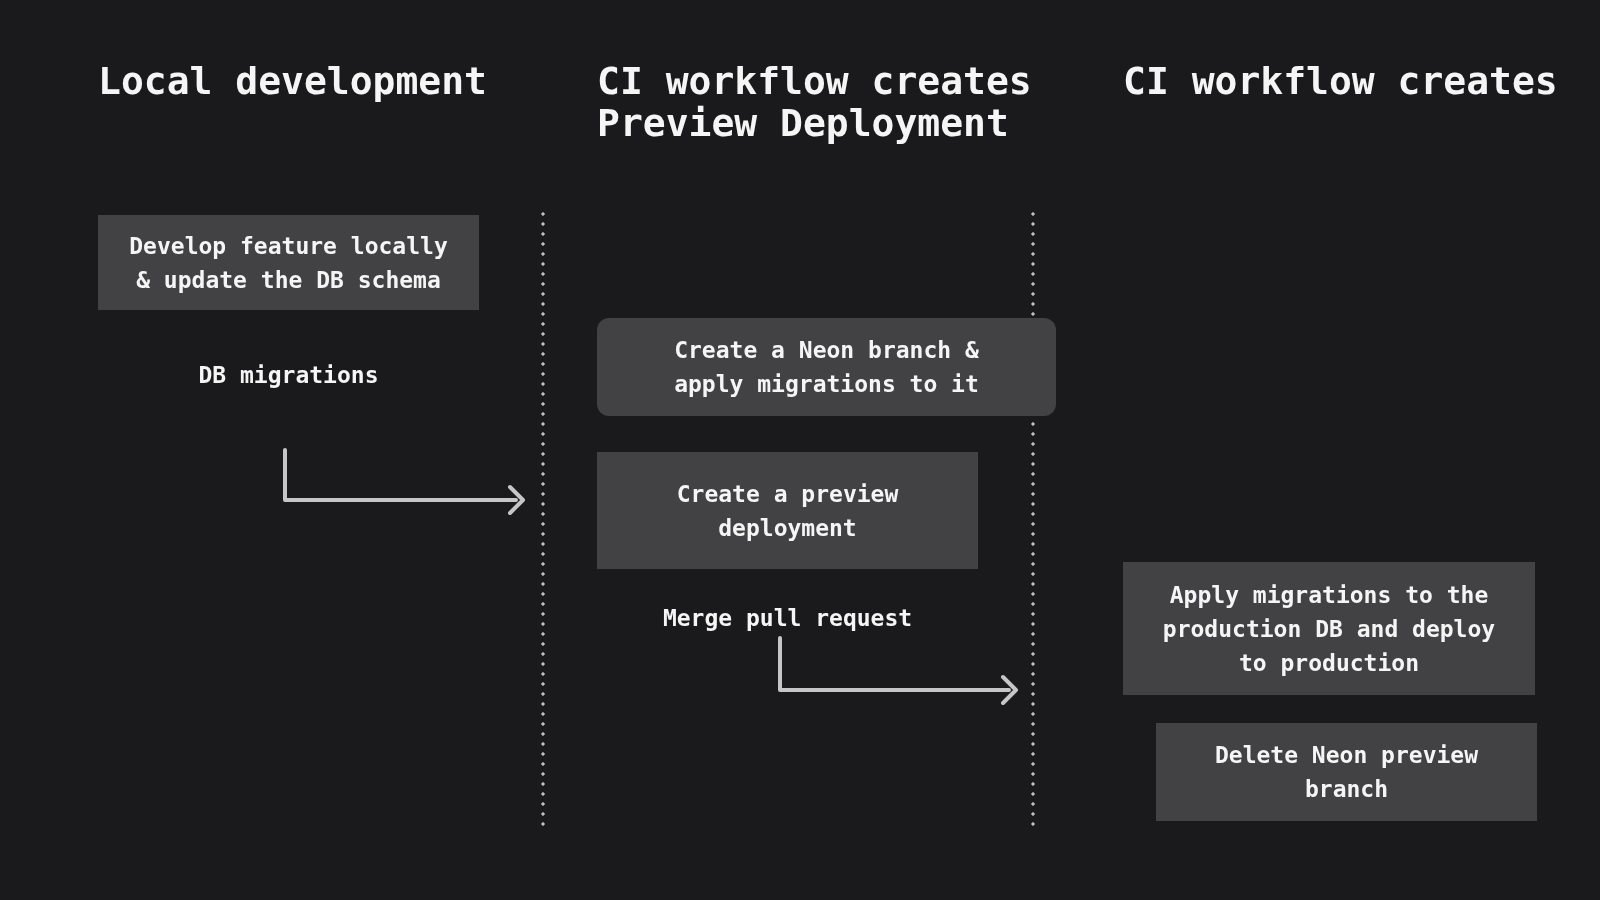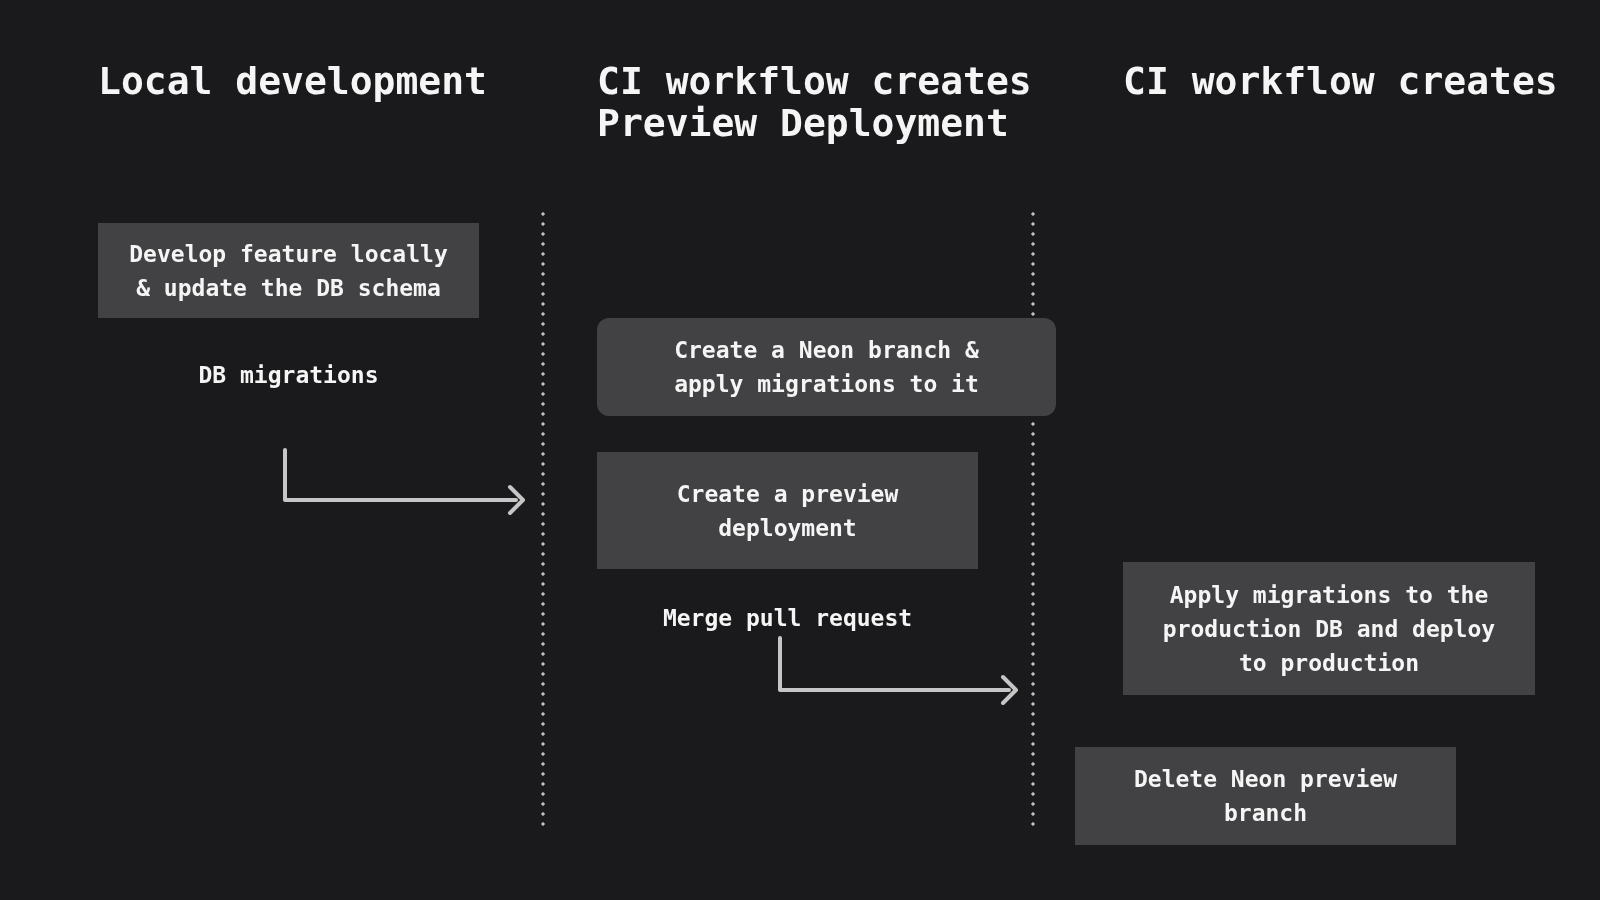--- a/index.html
+++ b/index.html
@@ -78,21 +78,21 @@
     <span class="hline">CI workflow creates</span>
     <span class="hline">Preview Deployment</span>
   </div>
   <div class="col-header" style="left:1123px;">
     <span class="hline">CI workflow creates</span>
   </div>
 
   <div class="dotted-sep" style="left:541px; top:210px; height:616px;"></div>
   <div class="dotted-sep" style="left:1031px; top:210px; height:616px;"></div>
 
-  <div class="node-box" style="left:98px; top:215px; width:381px; height:95px;margin-top:8px;">
+  <div class="node-box" style="left:98px; top:215px; width:381px; height:95px;">
     <span class="tline">Develop feature locally</span>
     <span class="tline">&amp; update the DB schema</span>
   </div>
   <div class="node-label" style="left:98px; top:358px;">
     <span class="tline">DB migrations</span>
   </div>
 
   <svg class="edge-svg" style="left:260px; top:440px;" width="280" height="80" viewBox="260 440 280 80" aria-hidden="true">
     <path d="M285,450 L285,500 L516,500"></path>
     <path d="M510,487 L523,500 L510,513"></path>
@@ -113,18 +113,18 @@
   <svg class="edge-svg" style="left:755px; top:628px;" width="275" height="80" viewBox="755 628 275 80" aria-hidden="true">
     <path d="M780,638 L780,690 L1009,690"></path>
     <path d="M1003,677 L1016,690 L1003,703"></path>
   </svg>
 
   <div class="node-box" style="left:1123px; top:562px; width:412px; height:133px;">
     <span class="tline">Apply migrations to the</span>
     <span class="tline">production DB and deploy</span>
     <span class="tline">to production</span>
   </div>
-  <div class="node-box" style="left:1075px; top:723px; width:381px; height:98px;margin-top:24px;">
+  <div class="node-box" style="left:1156px; top:723px; width:381px; height:98px;">
     <span class="tline">Delete Neon preview</span>
     <span class="tline">branch</span>
   </div>
 
 </div>
 
 </body></html>

